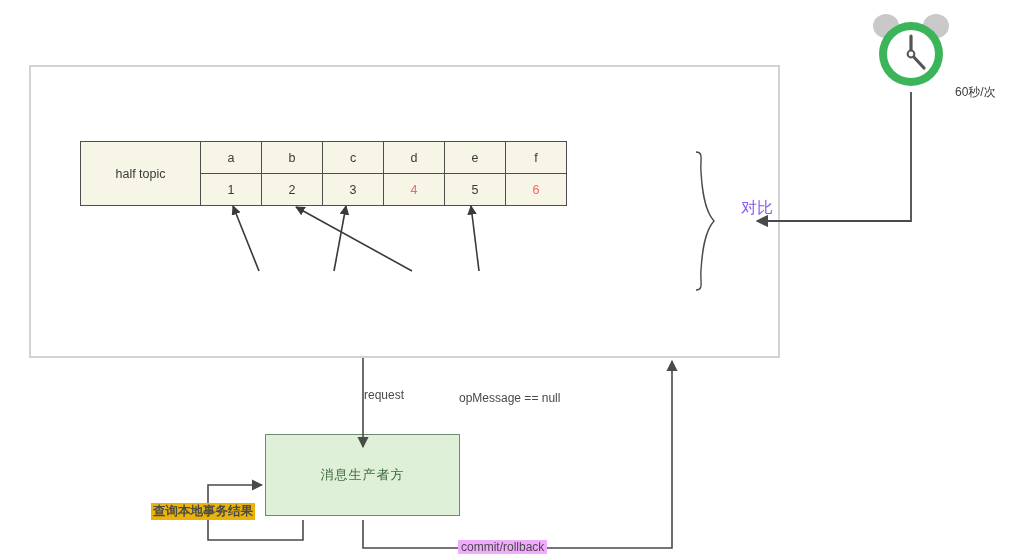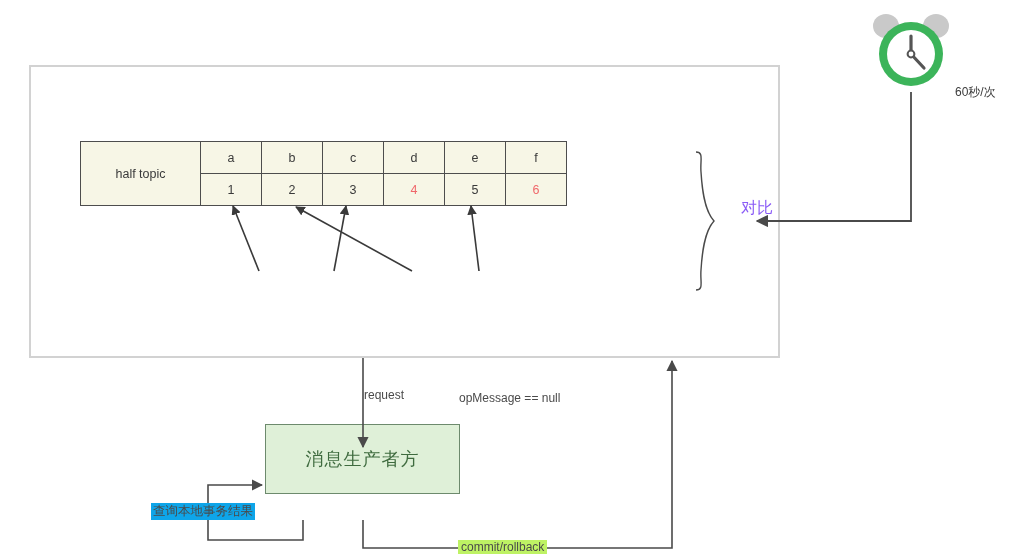--- a/index.html
+++ b/index.html
@@ -25,34 +25,34 @@
   #half-topic-table td.red{color:#f0676a;}
 
   #half-op-topic-table{left:80px;top:271px;}
   #half-op-topic-table td{height:32px;background:#d9eeee;}
   #half-op-topic-table td.label-cell{width:146px;}
   #half-op-topic-table td.op{width:73px;}
   #half-op-topic-table td.empty-a{width:72px;}
   #half-op-topic-table td.empty-b{width:73px;}
 
   
-  .producer-box{position:absolute;left:265px;top:424px;width:195px;height:70px;
+  .producer-box{position:absolute;left:265px;top:434px;width:195px;height:82px;
       background:#dff0d8;border:1.5px solid #6d8a6d;box-sizing:border-box;
       display:flex;align-items:center;justify-content:center;
-      font-size:18px;color:#3f6b3f;letter-spacing:1px;}
+      font-size:13px;color:#3f6b3f;letter-spacing:1px;}
 
   
   .lbl{position:absolute;font-size:12px;color:#4a4a4a;white-space:nowrap;}
   .lbl.cn{font-size:12.5px;}
   #label-compare{left:741px;top:198px;font-size:16px;color:#8b5cf6;}
   #label-clock{left:955px;top:36px;font-size:12px;color:#3b3b3b;margin-top:48px;}
   #label-request{left:344px;top:388px;margin-left:20px;}
   #label-condition{left:459px;top:379px;line-height:18px;text-align:left;}
-  #label-commit-rollback{left:458px;top:540px;background:#bef264;padding:0 3px;}
-  #label-query{left:151px;top:503px;background:#0ea5e9;padding:0 2px;}
+  #label-commit-rollback{left:458px;top:540px;background:#f0abfc;padding:0 3px;}
+  #label-query{left:151px;top:503px;background:#eab308;padding:0 2px;font-weight:bold;}
 
   
   .clock{position:absolute;left:866px;top:8px;width:90px;height:84px;}
 </style>
 </head>
 <body>
 
 <div class="canvas">
 
   <div class="outer-frame"></div>

